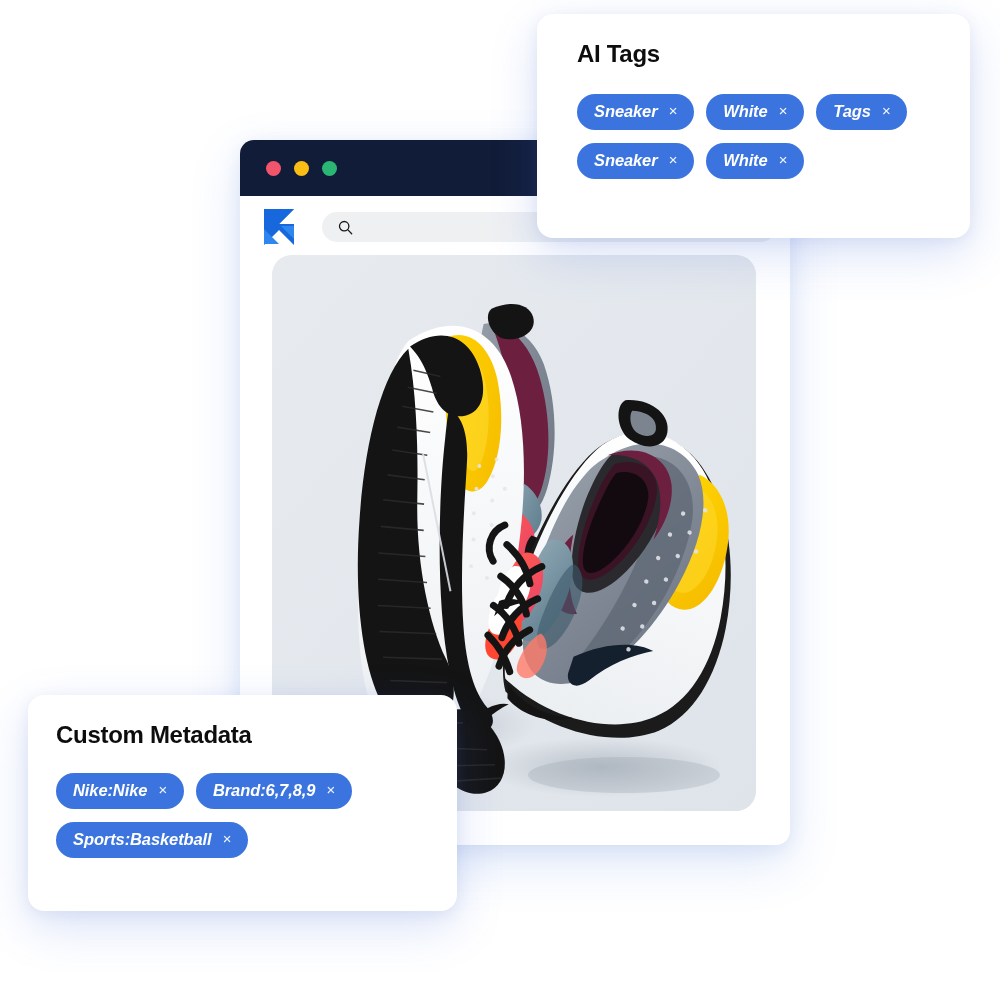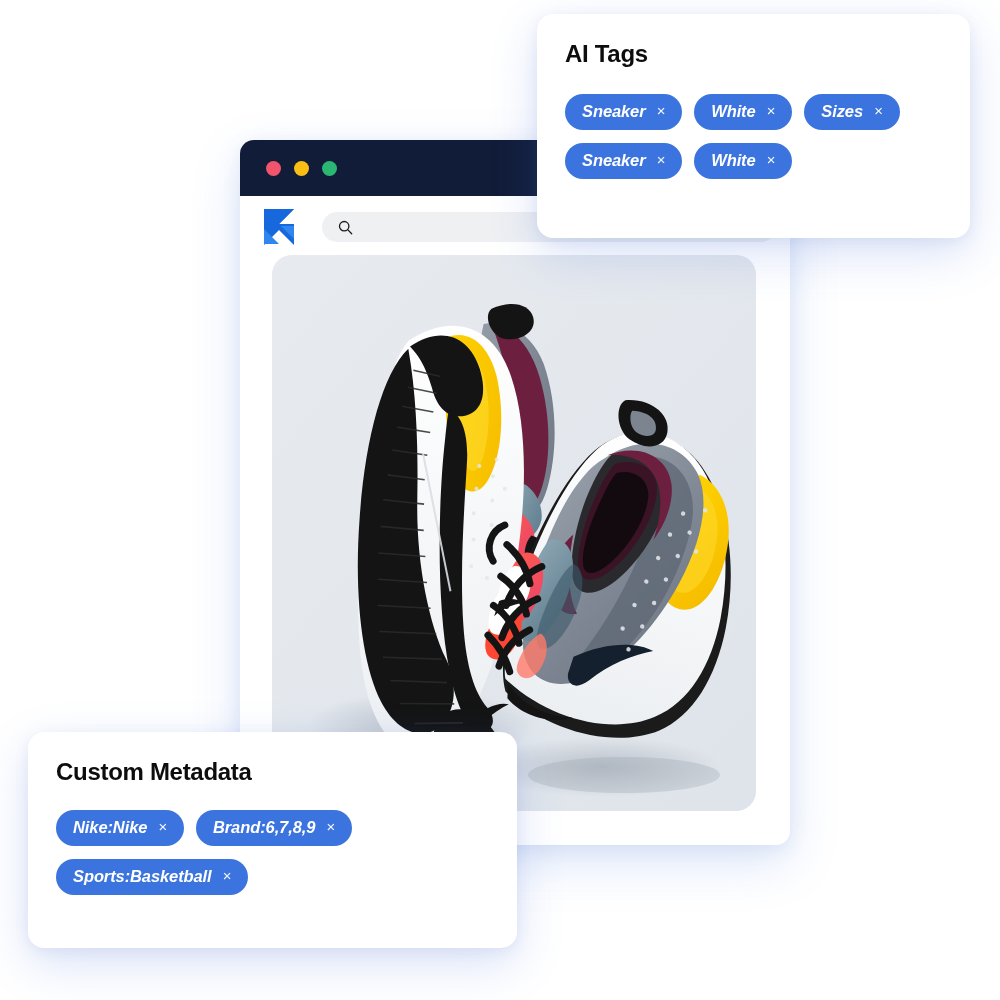--- a/index.html
+++ b/index.html
@@ -46,22 +46,22 @@
     border-radius:20px;overflow:hidden;
   }
   .shoe-svg{position:absolute;left:0;top:0;width:484px;height:556px;}
 
   
   .card{
     position:absolute;background:#ffffff;border-radius:16px;
     box-shadow:0 16px 48px rgba(72,112,220,.20), 0 3px 14px rgba(80,110,190,.10);
     box-sizing:border-box;
   }
-  #card-ai{left:537px;top:14px;width:433px;height:224px;padding:26px 28px;}
-  #card-meta{left:28px;top:732px;width:489px;height:216px;padding:26px 28px;}
+  #card-ai{left:537px;top:14px;width:433px;height:224px;padding:26px 40px;}
+  #card-meta{left:28px;top:695px;width:429px;height:216px;padding:26px 28px;}
 
   .card-title{
     font-size:24px;font-weight:bold;color:#0d0d0d;
     letter-spacing:-.3px;margin:0 0 26px 0;
   }
   #card-meta .card-title{margin-bottom:24px;}
 
   .pill-rows{display:flex;flex-direction:column;gap:13px;font-style:italic;}
   .pill-row{display:flex;gap:12px;flex-wrap:nowrap;}
   .pill{
@@ -342,21 +342,21 @@
       <div class="pill-row">
         <span class="pill">
           <span>Sneaker</span>
           <span class="x">×</span>
         </span>
         <span class="pill">
           <span>White</span>
           <span class="x">×</span>
         </span>
         <span class="pill">
-          <span>Sizes</span>
+          <span>Tags</span>
           <span class="x">×</span>
         </span>
       </div>
       <div class="pill-row">
         <span class="pill">
           <span>Sneaker</span>
           <span class="x">×</span>
         </span>
         <span class="pill">
           <span>White</span>

